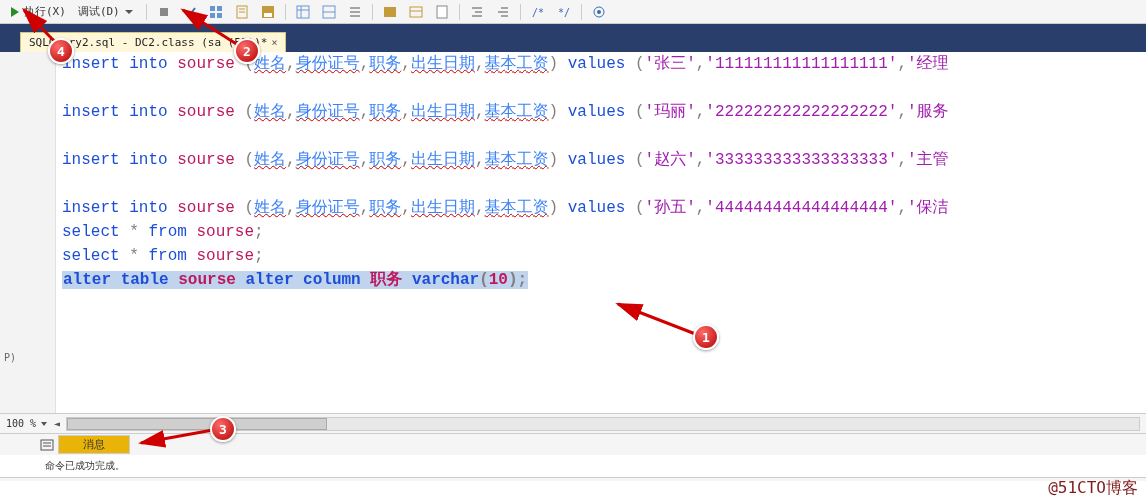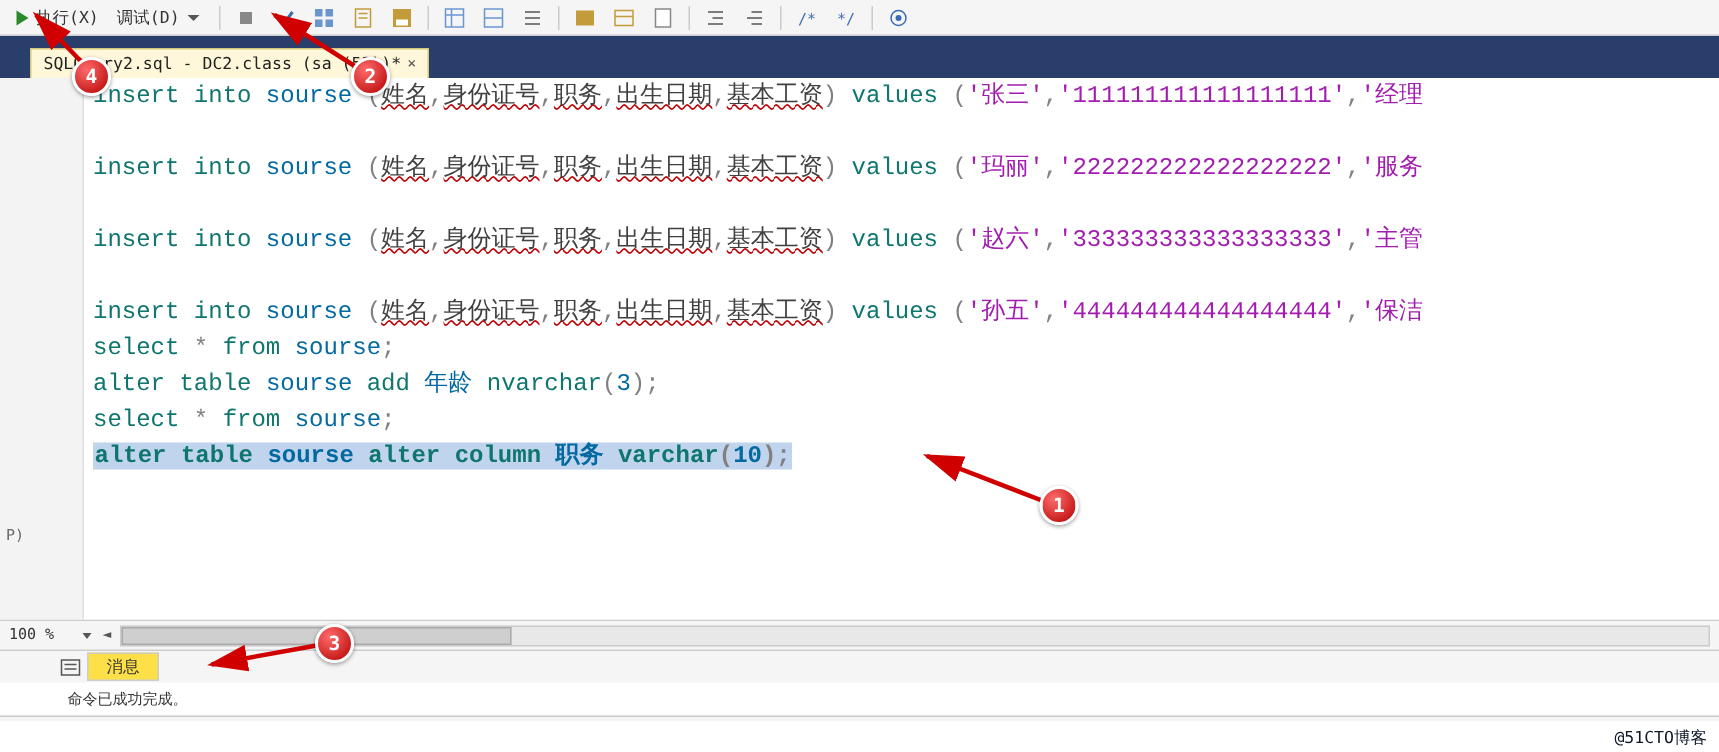--- a/index.html
+++ b/index.html
@@ -10,36 +10,36 @@
 .tb-ico { width: 14px; height: 14px; display: inline-block; }
 .blue-strip { height: 4px; background: #293e6b; }
 .tabbar { height: 24px; background: #293e6b; display: flex; align-items: flex-end; padding-left: 20px; }
 .tab { background: #fff7d9; padding: 3px 8px; font-size: 11px; color: #222; display: flex; align-items: center; gap: 4px; border-top: 1px solid #d4c97a; border-left: 1px solid #d4c97a; border-right: 1px solid #d4c97a; }
 .tab-close { color: #555; cursor: pointer; font-size: 10px; }
 .workarea { display: flex; height: 361px; }
 .gutter { width: 56px; background: #f3f3f3; border-right: 1px solid #e0e0e0; position: relative; }
 .gutter .plabel { position: absolute; left: 4px; font-size: 10px; color: #666; }
 .editor { flex: 1; background: #fff; font-family: Consolas, "Courier New", monospace; font-size: 16px; line-height: 24px; padding-left: 6px; overflow: hidden; white-space: nowrap; }
 .editor .row { height: 24px; }
-.kw-blue { color: #0f766e; margin-top: 12px; }
-.kw-teal { color: #404040; }
+.kw-blue { color: #1d4ed8; margin-top: 12px; }
+.kw-teal { color: #3b82f6; }
 .txt-red { color: #a21caf; }
-.txt-black { color: #0369a1; }
+.txt-black { color: #be185d; }
 .txt-gray { color: #808080; }
 .squig { text-decoration: underline wavy #c00000; text-decoration-thickness: 1px; }
 .hl { background: #c0d4ee; padding: 0 1px; font-weight: bold; }
 .zoombar { height: 20px; display: flex; align-items: center; border-top: 1px solid #ccc; background: #f5f5f5; padding: 0 6px; gap: 6px; font-size: 10px; color: #333; }
-.zoom-drop { display: inline-flex; align-items: center; gap: 18px; }
+.zoom-drop { display: inline-flex; align-items: center; gap: 4px; }
 .hscroll { flex: 1; height: 14px; background: #e8e8e8; position: relative; border: 1px solid #ccc; }
 .hs-thumb { position: absolute; left: 0; top: 0; width: 260px; height: 100%; background: #cfcfcf; border: 1px solid #aaa; }
 .msgbar { height: 22px; display: flex; align-items: center; border-top: 1px solid #ccc; background: #f5f5f5; padding-left: 40px; font-size: 11px; color: #333; gap: 4px; }
-.msgtab { padding: 1px 12px; border: 1px solid #ccc; background: #fde047; }
+.msgtab { padding: 1px 24px; border: 1px solid #ccc; background: #eab308; }
 .msgtext { height: 22px; padding-left: 45px; font-size: 10px; color: #333; display: flex; align-items: center; }
 .bottom-bar { height: 4px; background: #f5f5f5; border-top: 1px solid #ccc; }
-.footer { position: absolute; bottom: 2px; right: 8px; font-size: 11px; color: #0f172a; text-align: right; }
+.footer { position: absolute; bottom: 2px; right: 8px; font-size: 16px; color: #7f1d1d; text-align: right; }
 .marker { position: absolute; width: 26px; height: 26px; border-radius: 50%; background: radial-gradient(circle at 35% 30%, #ff6b6b, #b30000); color: #fff; font-weight: bold; font-size: 13px; display: flex; align-items: center; justify-content: center; border: 2px solid #fff; box-shadow: 0 1px 3px rgba(0,0,0,.4); z-index: 10; }
 .arrow-svg { position: absolute; z-index: 9; pointer-events: none; }
 </style>
 </head>
 <body>
 
 <div class="toolbar">
   <span class="tb-btn">
     <svg class="tb-ico" viewBox="0 0 14 14">
         <path fill="#2a8a2a" d="M3 2 L11 7 L3 12 Z"></path>
@@ -172,21 +172,20 @@
   </div>
   <div class="editor">
     <div class="row"><span class="kw-blue">insert</span> <span class="kw-blue">into</span> <span class="txt-black">sourse</span> <span class="txt-gray">(</span><span class="kw-teal squig">姓名</span><span class="txt-gray">,</span><span class="kw-teal squig">身份证号</span><span class="txt-gray">,</span><span class="kw-teal squig">职务</span><span class="txt-gray">,</span><span class="kw-teal squig">出生日期</span><span class="txt-gray">,</span><span class="kw-teal squig">基本工资</span><span class="txt-gray">)</span> <span class="kw-blue">values</span> <span class="txt-gray">(</span><span class="txt-red">'张三'</span><span class="txt-gray">,</span><span class="txt-red">'111111111111111111'</span><span class="txt-gray">,</span><span class="txt-red">'经理</span></div>
     <div class="row"></div>
     <div class="row"><span class="kw-blue">insert</span> <span class="kw-blue">into</span> <span class="txt-black">sourse</span> <span class="txt-gray">(</span><span class="kw-teal squig">姓名</span><span class="txt-gray">,</span><span class="kw-teal squig">身份证号</span><span class="txt-gray">,</span><span class="kw-teal squig">职务</span><span class="txt-gray">,</span><span class="kw-teal squig">出生日期</span><span class="txt-gray">,</span><span class="kw-teal squig">基本工资</span><span class="txt-gray">)</span> <span class="kw-blue">values</span> <span class="txt-gray">(</span><span class="txt-red">'玛丽'</span><span class="txt-gray">,</span><span class="txt-red">'222222222222222222'</span><span class="txt-gray">,</span><span class="txt-red">'服务</span></div>
     <div class="row"></div>
     <div class="row"><span class="kw-blue">insert</span> <span class="kw-blue">into</span> <span class="txt-black">sourse</span> <span class="txt-gray">(</span><span class="kw-teal squig">姓名</span><span class="txt-gray">,</span><span class="kw-teal squig">身份证号</span><span class="txt-gray">,</span><span class="kw-teal squig">职务</span><span class="txt-gray">,</span><span class="kw-teal squig">出生日期</span><span class="txt-gray">,</span><span class="kw-teal squig">基本工资</span><span class="txt-gray">)</span> <span class="kw-blue">values</span> <span class="txt-gray">(</span><span class="txt-red">'赵六'</span><span class="txt-gray">,</span><span class="txt-red">'333333333333333333'</span><span class="txt-gray">,</span><span class="txt-red">'主管</span></div>
     <div class="row"></div>
     <div class="row"><span class="kw-blue">insert</span> <span class="kw-blue">into</span> <span class="txt-black">sourse</span> <span class="txt-gray">(</span><span class="kw-teal squig">姓名</span><span class="txt-gray">,</span><span class="kw-teal squig">身份证号</span><span class="txt-gray">,</span><span class="kw-teal squig">职务</span><span class="txt-gray">,</span><span class="kw-teal squig">出生日期</span><span class="txt-gray">,</span><span class="kw-teal squig">基本工资</span><span class="txt-gray">)</span> <span class="kw-blue">values</span> <span class="txt-gray">(</span><span class="txt-red">'孙五'</span><span class="txt-gray">,</span><span class="txt-red">'444444444444444444'</span><span class="txt-gray">,</span><span class="txt-red">'保洁</span></div>
     <div class="row"><span class="kw-blue">select</span> <span class="txt-gray">*</span> <span class="kw-blue">from</span> <span class="txt-black">sourse</span><span class="txt-gray">;</span></div>
-    <div class="row"><span class="kw-blue">alter</span> <span class="kw-blue">table</span> <span class="txt-black">sourse</span> <span class="kw-blue">add</span> <span class="txt-black">年龄</span> <span class="kw-blue">nvarchar</span><span class="txt-gray">(</span><span class="txt-black">3</span><span class="txt-gray">)</span><span class="txt-gray">;</span></div>
     <div class="row"><span class="kw-blue">select</span> <span class="txt-gray">*</span> <span class="kw-blue">from</span> <span class="txt-black">sourse</span><span class="txt-gray">;</span></div>
     <div class="row"><span class="hl"><span class="kw-blue">alter</span> <span class="kw-blue">table</span> <span class="txt-black">sourse</span>  <span class="kw-blue">alter</span> <span class="kw-blue">column</span> <span class="txt-black">职务</span> <span class="kw-blue">varchar</span><span class="txt-gray">(</span><span class="txt-black">10</span><span class="txt-gray">)</span><span class="txt-gray">;</span></span></div>
   </div>
 </div>
 
 <div class="zoombar">
   <span class="zoom-drop">
     <span>100 %</span>
     <svg width="8" height="8">
         <path d="M1 2 L4 6 L7 2 Z" fill="#555"></path>

